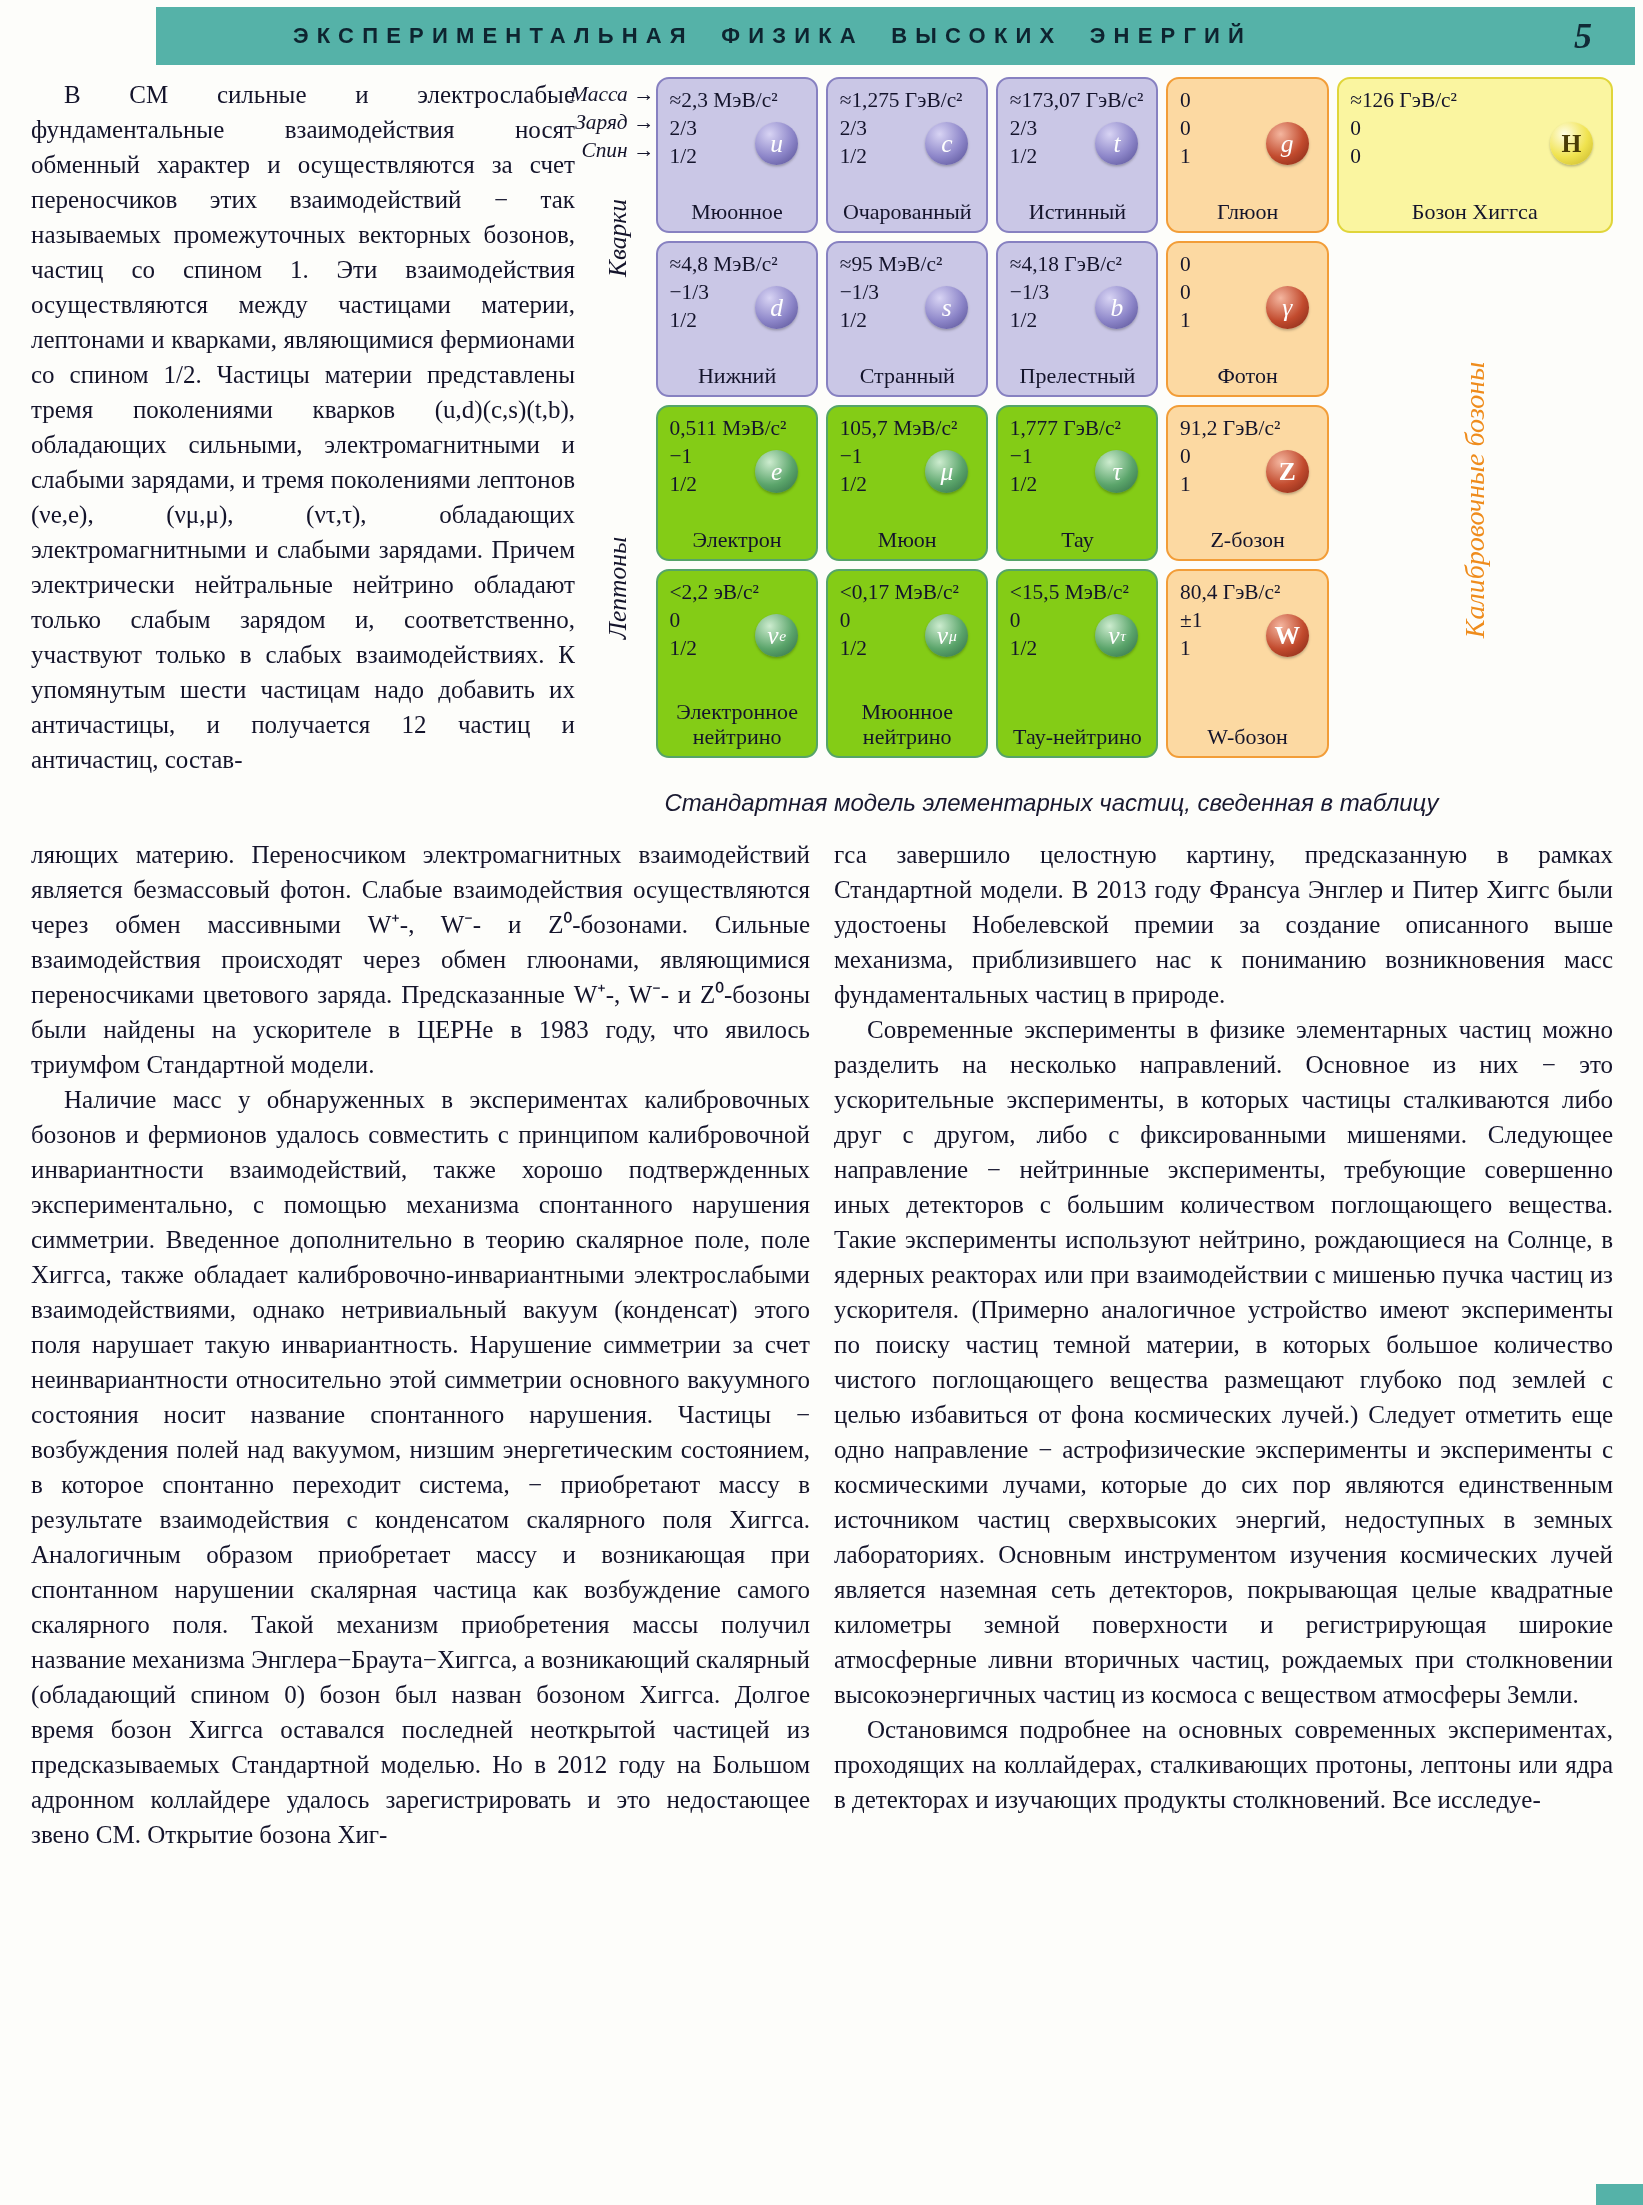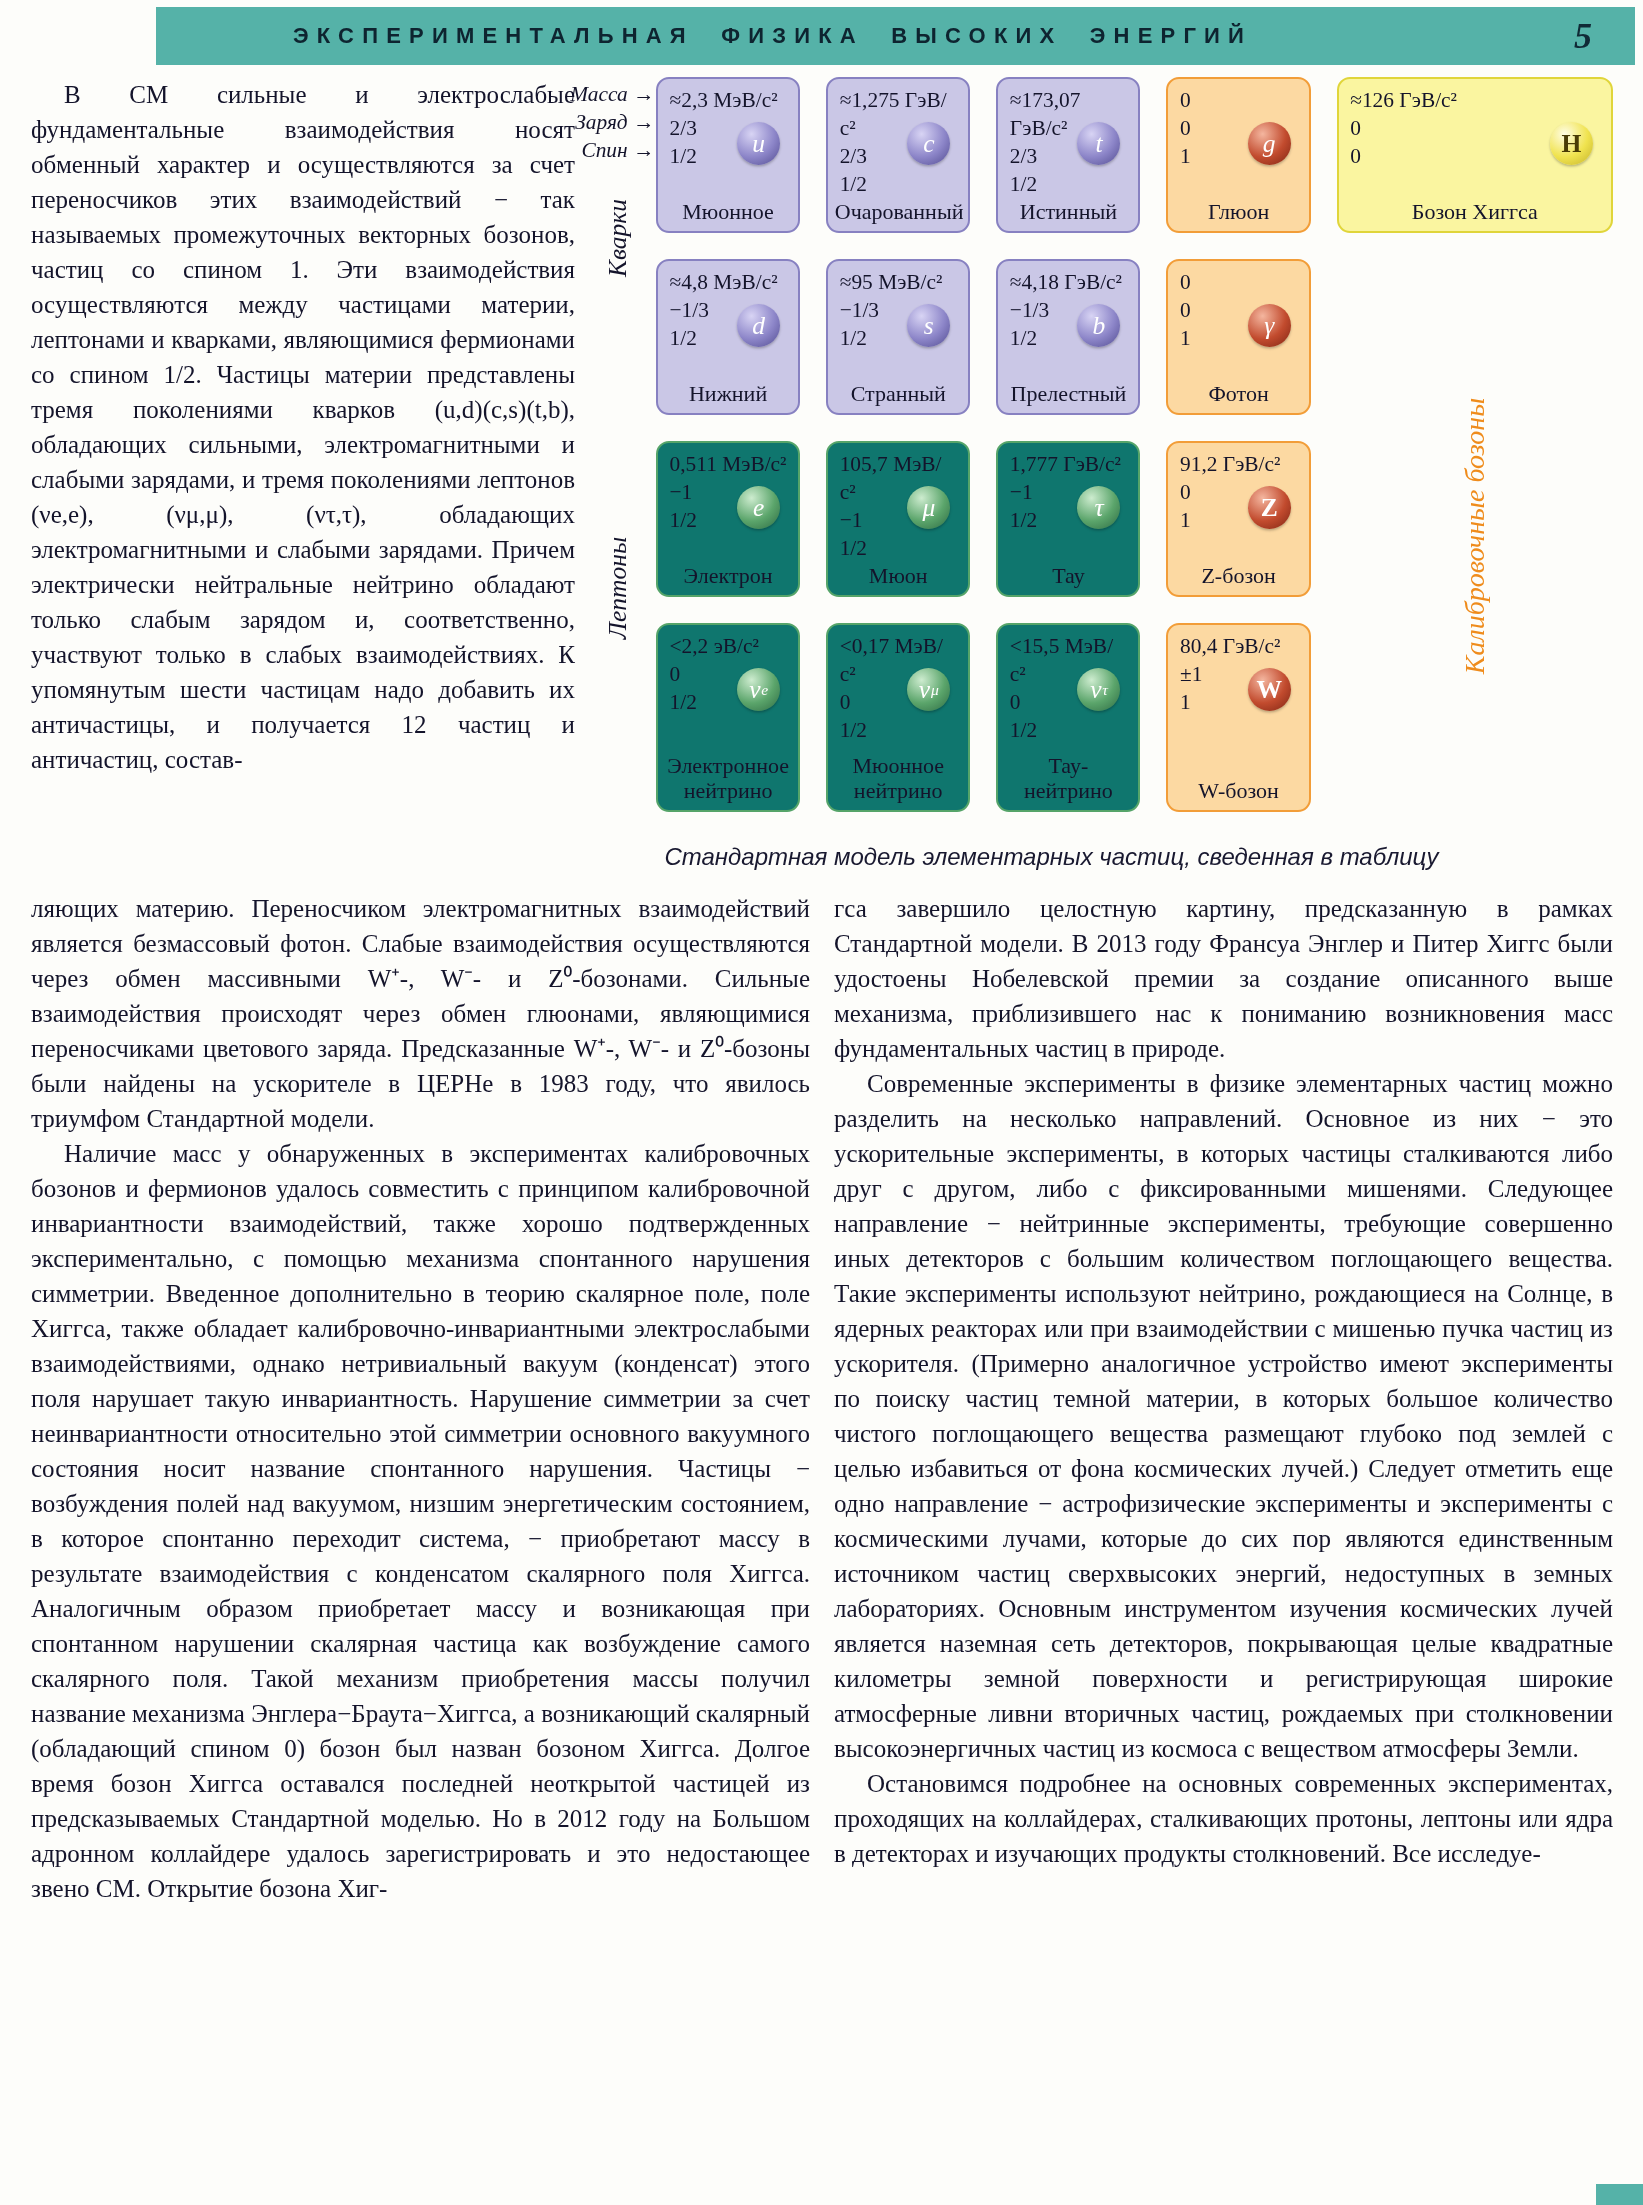--- a/index.html
+++ b/index.html
@@ -48,25 +48,25 @@
     font-style:italic; font-size:25.5px; color:#14142b;
     transform:translate(-50%,-50%) rotate(-90deg);
   }
   .vlabel.quarks  { top:161px; }
   .vlabel.leptons { top:511px; }
 
   .sm-grid {
     flex:1; display:grid;
     grid-template-columns:repeat(5, 1fr);
     grid-template-rows:156px 156px 156px 189px;
-    gap:26px;
+    gap:8px;
   }
   .cell { position:relative; border-radius:13px; border:2.5px solid; }
   .cell.quark  { background:#cac7e6; border-color:#8781c1; }
-  .cell.lepton { background:#0f766e; border-color:#55a469; }
+  .cell.lepton { background:#84cc16; border-color:#55a469; }
   .cell.boson  { background:#fcd9a2; border-color:#f29d38; }
   .cell.higgs  { background:#faf5a0; border-color:#e0d53a; }
   .c1{grid-column:1} .c2{grid-column:2} .c3{grid-column:3} .c4{grid-column:4} .c5{grid-column:5}
   .r1{grid-row:1} .r2{grid-row:2} .r3{grid-row:3} .r4{grid-row:4}
 
   .props { padding:6.6px 11.5px 0 11.5px; font-size:21.4px; line-height:28px; color:#14142b; }
   .sphere {
     position:absolute; right:18px; top:43px; width:43px; height:43px; border-radius:50%;
     display:flex; align-items:center; justify-content:center;
     color:#ffffff; font-style:italic; font-size:25.5px;

